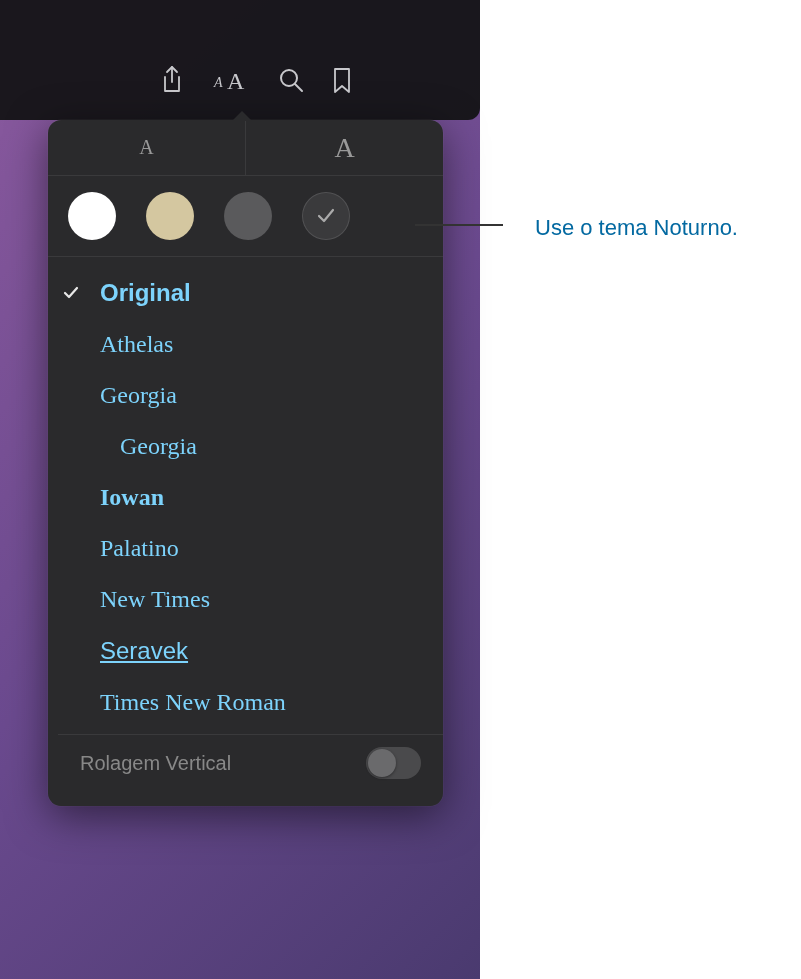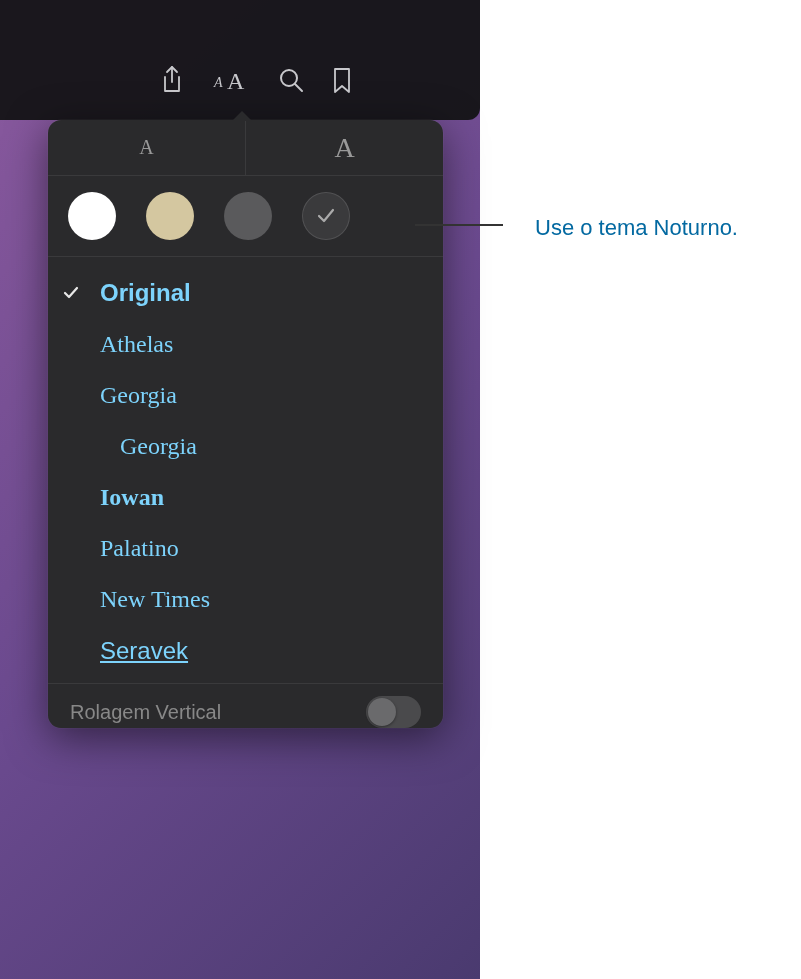--- a/index.html
+++ b/index.html
@@ -144,22 +144,23 @@
     .font-iowan { font-family: "Iowan Old Style", Georgia, serif; font-weight: bold; }
     .font-palatino { font-family: "Palatino", Georgia, serif; }
     .font-sanfrancisco { font-family: -apple-system, sans-serif; }
     .font-newyork { font-family: "New York", Georgia, serif; }
     .font-seravek { font-family: "Seravek", -apple-system, sans-serif; text-decoration: underline; }
     .font-times { font-family: "Times New Roman", serif; }
     .scroll-row {
       display: flex;
       align-items: center;
       justify-content: space-between;
-      padding: 12px 22px 0 22px;
+      padding: 12px 22px 27px 22px;
       border-top: 1px solid rgba(255,255,255,0.08);
+      margin-left: 10px;
     }
     .scroll-label {
       color: #888;
       font-size: 20px;
       font-weight: 500;
     }
     .toggle {
       width: 55px;
       height: 32px;
       background: #4a4a4c;
@@ -281,20 +282,24 @@
         <span class="font-name font-palatino">Palatino</span>
       </div>
       <div class="font-item">
         <span class="font-check"></span>
         <span class="font-name font-newyork">New Times</span>
       </div>
       <div class="font-item">
         <span class="font-check"></span>
         <span class="font-name font-seravek">Seravek</span>
       </div>
+      <div class="font-item">
+        <span class="font-check"></span>
+        <span class="font-name font-times">Times New Roman</span>
+      </div>
     </div>
 
   <div class="scroll-row">
     <span class="scroll-label">Rolagem Vertical</span>
     <div class="toggle">
       <div class="toggle-knob"></div>
     </div>
   </div>
 
 </div>

